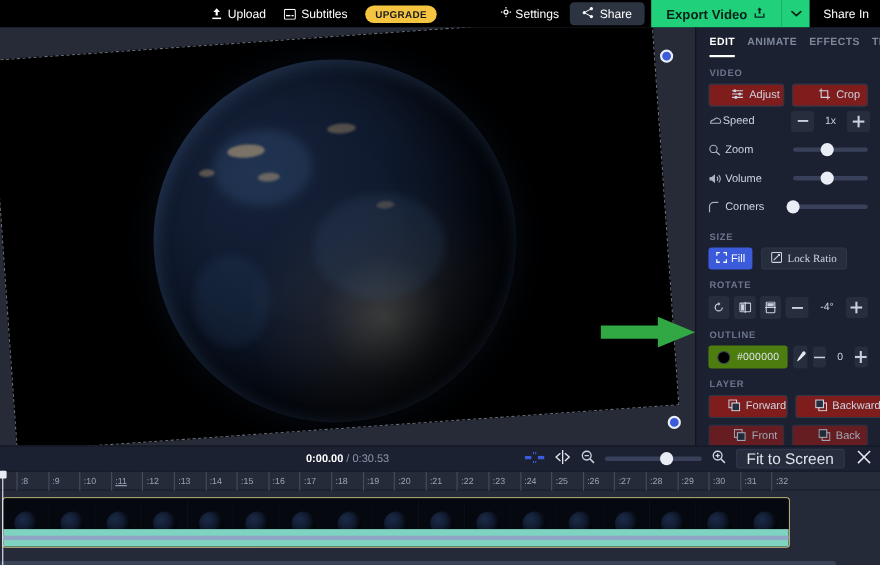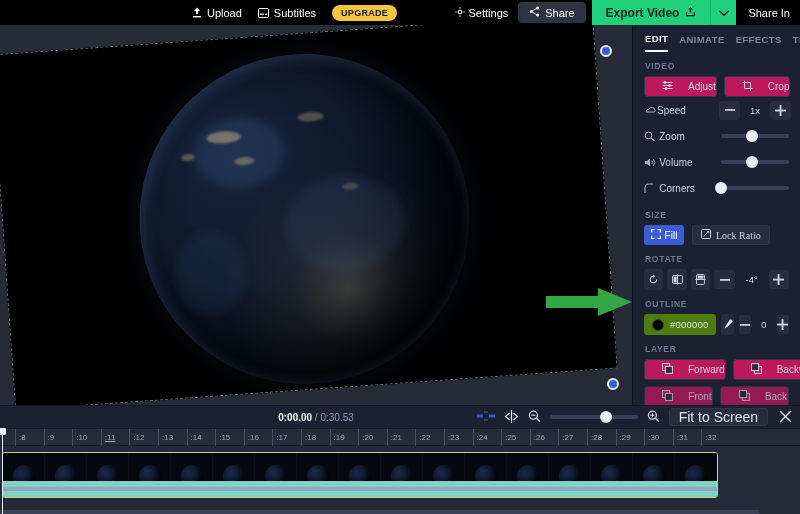--- a/index.html
+++ b/index.html
@@ -83,28 +83,28 @@
     position:absolute; width:12px; height:12px; border-radius:50%;
     background:#3b5bdb; border:2px solid #e9edf6; cursor:pointer;
   }
   .arrow-anno { position:absolute; pointer-events:none; }
 
   
   .rpanel {
     position:absolute; left:632px; top:25px; width:168px; height:380px;
     background:#1b2130; border-left:1px solid #10151f; overflow:hidden;
   }
-  .tabs { display:flex; align-items:center; gap:11px; padding:8px 10px 0 12px; }
+  .tabs { display:flex; gap:11px; padding:8px 10px 0 12px; }
   .tab { font-size:9.5px; font-weight:bold; letter-spacing:.4px; color:#7d879b; padding-bottom:6px; cursor:pointer; }
   .tab.active { color:#fff; border-bottom:2px solid #fff; }
   .sec-label { font-size:8.5px; font-weight:bold; letter-spacing:.7px; color:#6d7690; margin:9px 0 5px 12px; }
   .row2 { display:flex; gap:7px; padding:0 11px; }
   .pbtn {
-    flex:1; height:21px; background:#be185d; border:1px solid #2e374a; border-radius:3px;
-    display:flex; align-items:center; justify-content:center; gap:15px;
+    flex:1; height:21px; background:#7f1d1d; border:1px solid #2e374a; border-radius:3px;
+    display:flex; align-items:center; justify-content:center; gap:5px;
     font-size:10px; color:#cdd3e0; cursor:pointer;padding-left:17px;
   }
   .ctrl-row { display:flex; align-items:center; padding:0 11px; height:26px; }
   .ctrl-ico { width:18px; display:flex; align-items:center; justify-content:flex-start; color:#aab2c4; }
   .ctrl-name { flex:0 0 62px; font-size:10px; color:#cdd3e0; }
   .stepper { display:flex; align-items:center; gap:2px; margin-left:auto; }
   .sq {
     width:21px; height:19px; background:#262d3c; border-radius:3px;
     display:flex; align-items:center; justify-content:center; color:#c9cfdd; cursor:pointer; font-size:12px;
   }

